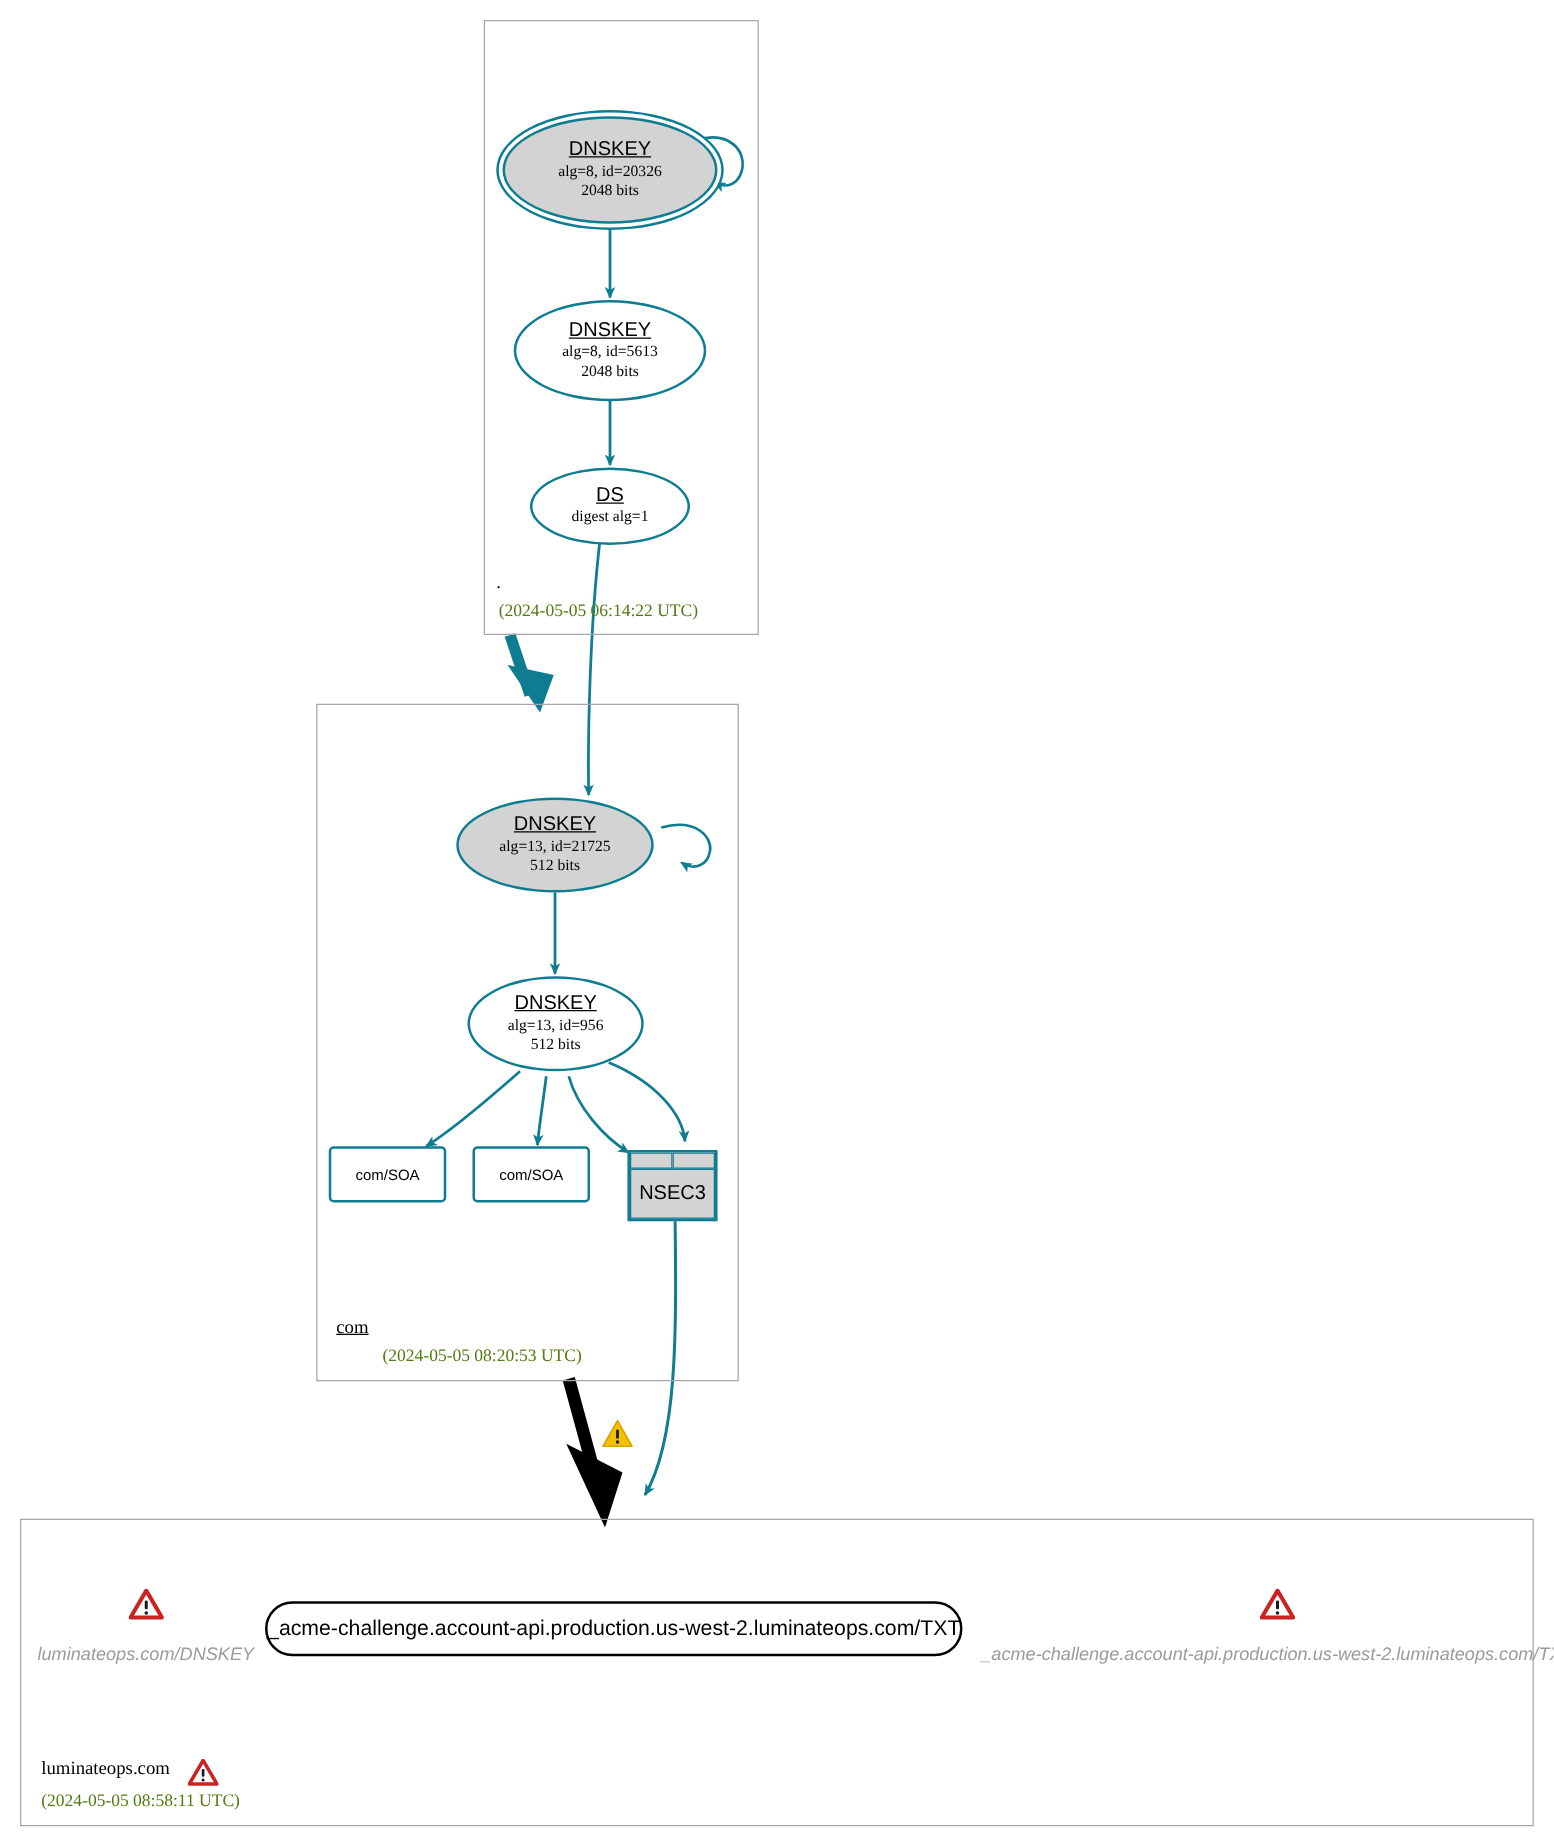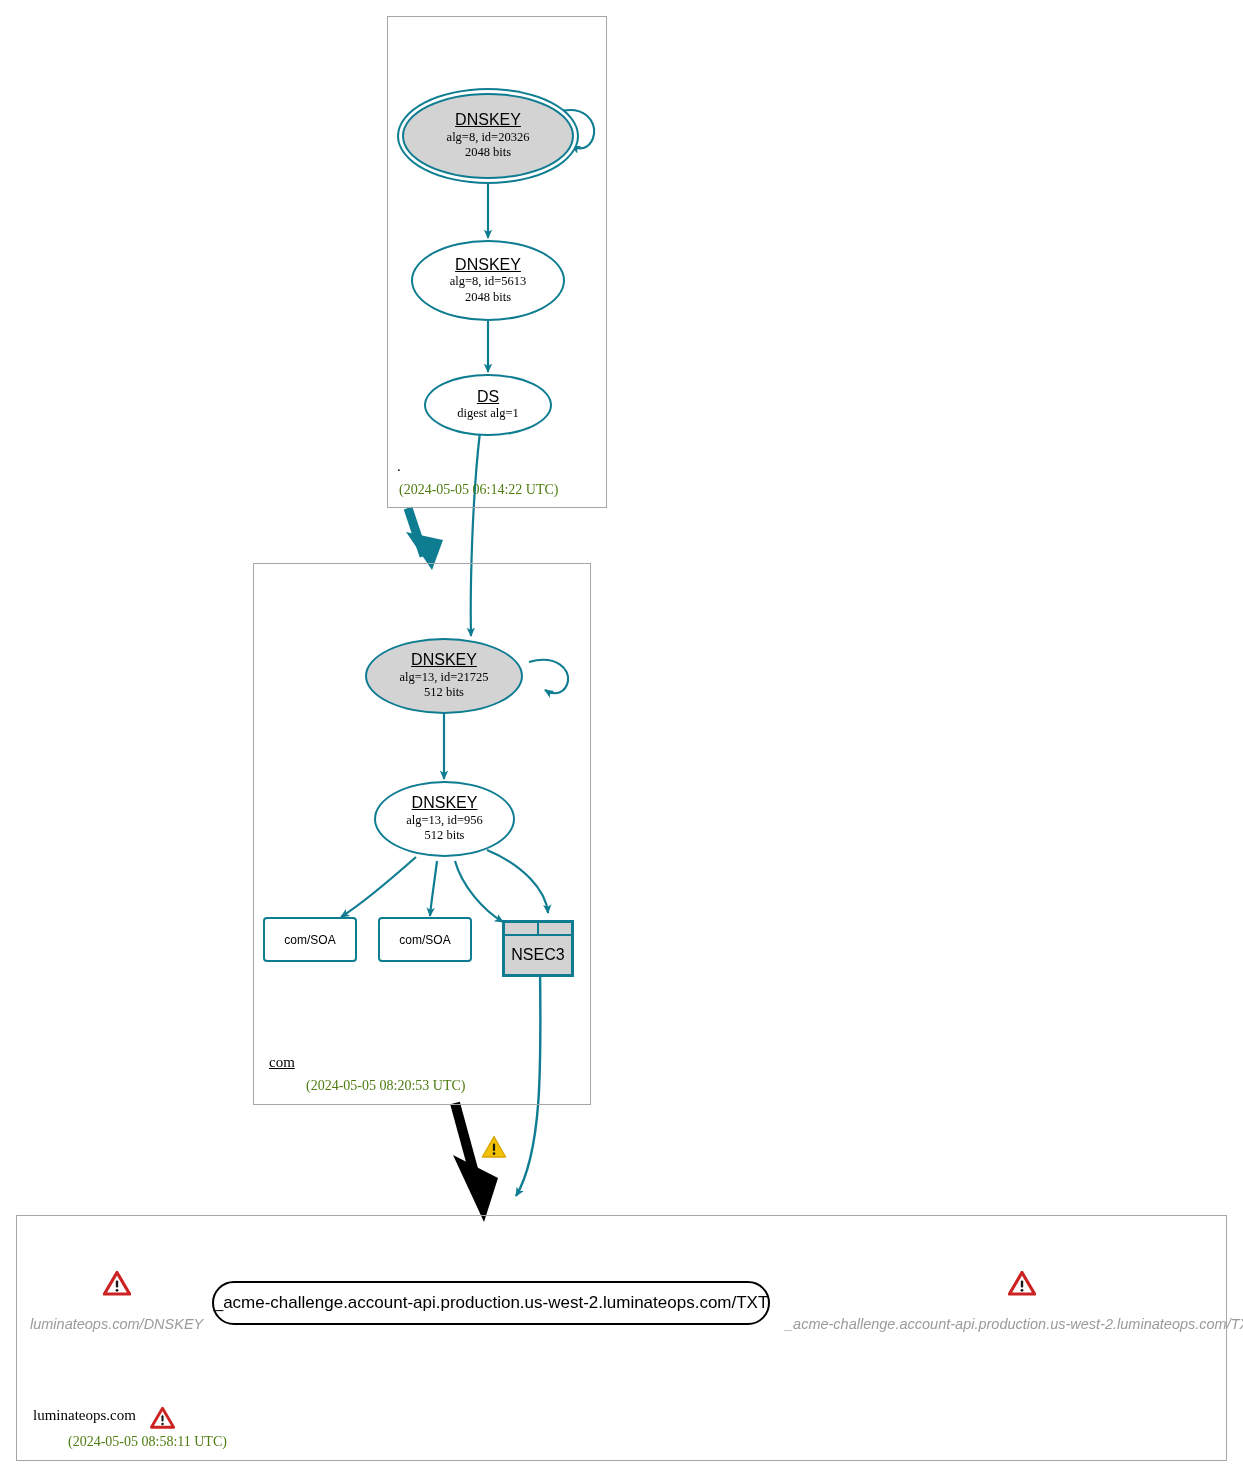--- a/index.html
+++ b/index.html
@@ -305,15 +305,15 @@
   </div>
 
   <div class="zone-label-row" style="left:33px; top:1407px;">
     <div class="zone-label" style="position:static;">luminateops.com</div>
     <svg class="icon-tri" width="25" height="22" viewBox="0 0 28 25">
       <path d="M14,1.5 L26.6,23 L1.4,23 Z" fill="#ffffff" stroke="#cc2222" stroke-width="3.2" stroke-linejoin="round"></path>
       <rect x="12.8" y="9.4" width="2.4" height="7" rx="1" fill="#1a1a1a"></rect>
       <circle cx="14" cy="19.3" r="1.4" fill="#1a1a1a"></circle>
     </svg>
   </div>
-  <div class="zone-stamp" style="left:33px; top:1434px;margin-left:35px;">(2024-05-05 08:58:11 UTC)</div>
+  <div class="zone-stamp" style="left:33px; top:1434px;">(2024-05-05 08:58:11 UTC)</div>
 
 </div>
 
 </body></html>

